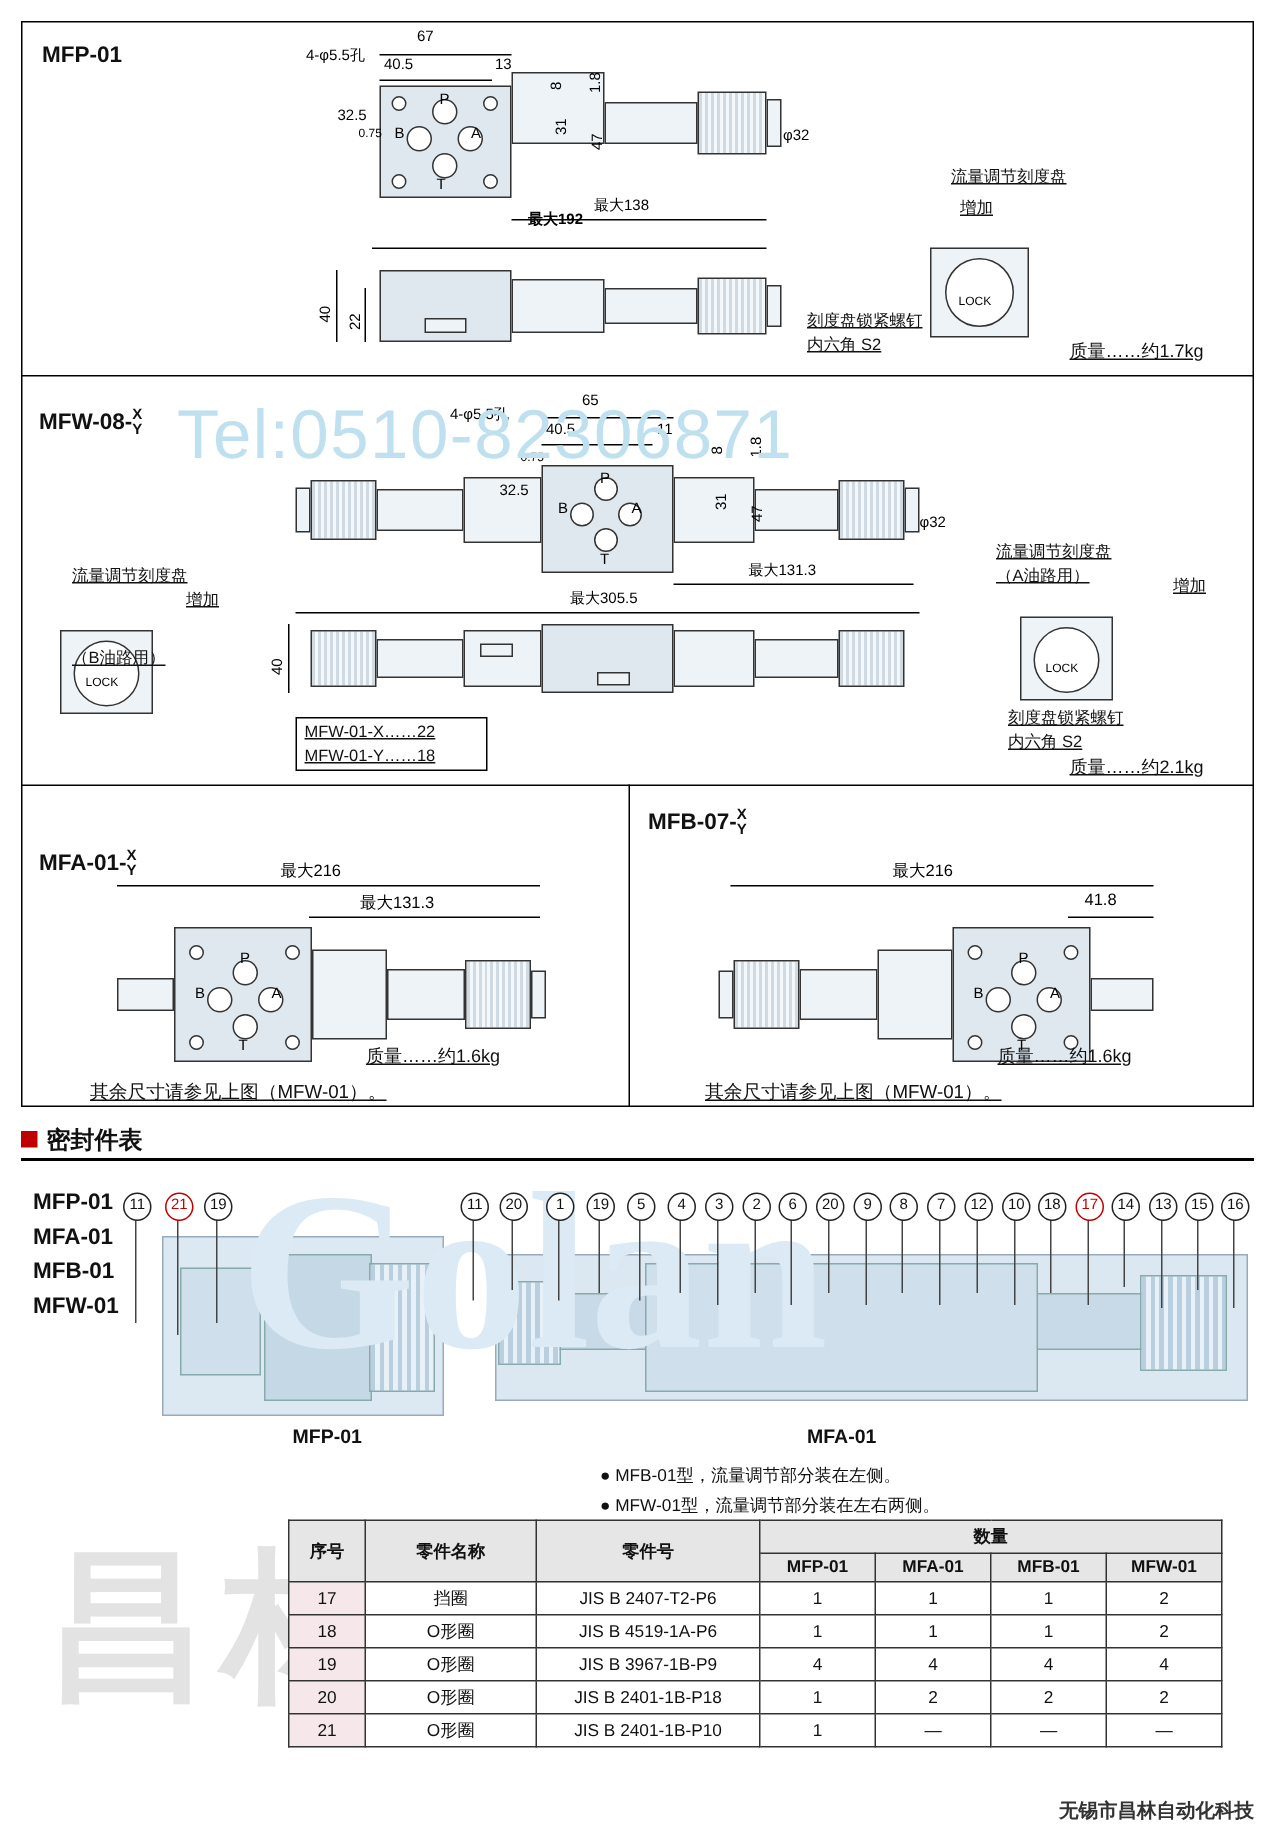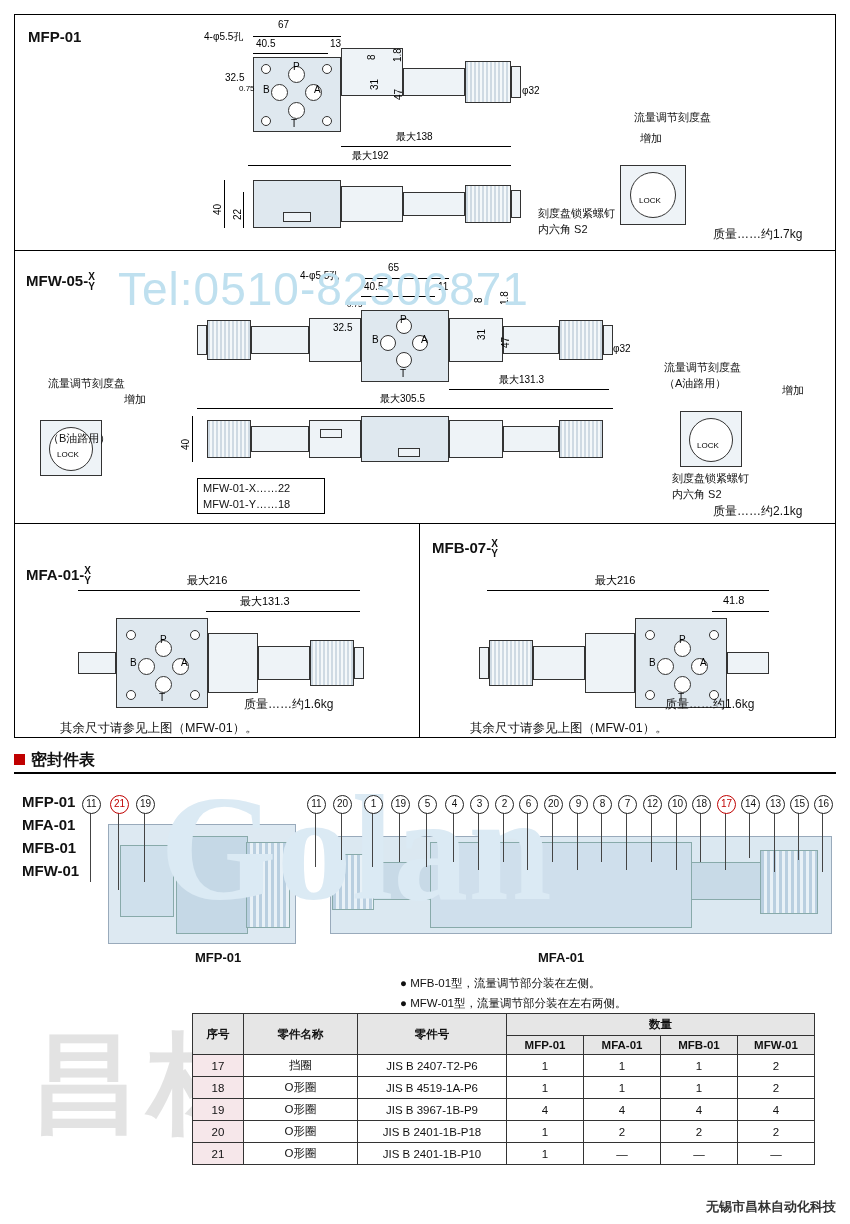--- a/index.html
+++ b/index.html
@@ -34,21 +34,21 @@
 
   
   .frame{position:absolute;border:1px solid #000;box-sizing:border-box;}
   .hline{position:absolute;background:#000;height:1px;}
   .vline{position:absolute;background:#000;width:1px;}
 
   .secttl{position:absolute;font-weight:bold;font-size:15px;}
   .dim{position:absolute;font-size:10px;color:#000;white-space:nowrap;}
   .dimv{position:absolute;font-size:10px;color:#000;white-space:nowrap;
         transform:rotate(-90deg);transform-origin:left top;}
-  .cn{position:absolute;font-size:11px;white-space:nowrap;}
+  .cn{position:absolute;font-size:11px;white-space:nowrap;text-decoration:underline;}
 
   
   .blk{position:absolute;box-sizing:border-box;border:1px solid #333;background:#dfe8ef;}
   .blk2{position:absolute;box-sizing:border-box;border:1px solid #333;background:#eef3f7;}
   .knurl{position:absolute;box-sizing:border-box;border:1px solid #333;
     background:repeating-linear-gradient(90deg,#cfdae3 0 2px,#f4f8fa 2px 4px);}
   .port{position:absolute;border:1px solid #333;border-radius:50%;background:#fff;}
   .bolt{position:absolute;border:1px solid #333;border-radius:50%;background:#fff;}
   .dimline{position:absolute;height:1px;background:#000;}
   .dimlinev{position:absolute;width:1px;background:#000;}
@@ -123,21 +123,21 @@
   <div class="dim" style="left:330px;top:38px;">13</div>
   <div class="dimv" style="left:366px;top:60px;">8</div>
   <div class="dimv" style="left:392px;top:62px;">1.8</div>
   <div class="dim" style="left:225px;top:72px;">32.5</div>
   <div class="dim" style="left:239px;top:84px;font-size:8px;">0.75</div>
   <div class="dimv" style="left:369px;top:90px;">31</div>
   <div class="dimv" style="left:393px;top:100px;">47</div>
   <div class="dim" style="left:522px;top:85px;">φ32</div>
   <div class="dim" style="left:396px;top:130px;">最大138</div>
   <div class="dimline" style="left:341px;top:146px;width:170px;"></div>
-  <div class="dim" style="left:352px;top:149px;">最大192</div>
+  <div class="dim" style="left:352px;top:139px;font-weight:bold;">最大192</div>
   <div class="dimline" style="left:248px;top:165px;width:263px;"></div>
 
   <div class="blk" style="left:253px;top:180px;width:88px;height:48px;"></div>
   <div class="blk2" style="left:341px;top:186px;width:62px;height:36px;"></div>
   <div class="blk2" style="left:403px;top:192px;width:62px;height:24px;"></div>
   <div class="knurl" style="left:465px;top:185px;width:46px;height:38px;"></div>
   <div class="blk2" style="left:511px;top:190px;width:10px;height:28px;"></div>
   <div class="blk2" style="left:283px;top:212px;width:28px;height:10px;"></div>
   <div class="dimv" style="left:212px;top:215px;">40</div>
   <div class="dimv" style="left:232px;top:220px;">22</div>
@@ -147,21 +147,21 @@
   <div class="lockbox" style="left:620px;top:165px;width:64px;height:58px;"></div>
   <div class="lockcirc" style="left:630px;top:172px;width:44px;height:44px;"></div>
   <div class="dim" style="left:639px;top:196px;font-size:8px;">LOCK</div>
   <div class="cn" style="left:634px;top:110px;">流量调节刻度盘</div>
   <div class="cn" style="left:640px;top:131px;">增加</div>
   <div class="cn" style="left:538px;top:206px;">刻度盘锁紧螺钉</div>
   <div class="cn" style="left:538px;top:222px;">内六角 S2</div>
   <div class="cn" style="left:713px;top:226px;font-size:12px;">质量……约1.7kg</div>
 
   <div class="secttl" style="left:26px;top:272px;">
-    <span>MFW-05-</span><span style="display:inline-block;vertical-align:middle;line-height:10px;font-size:10px;text-align:left;"><span style="display:block;">X</span><span style="display:block;">Y</span></span>
+    <span>MFW-08-</span><span style="display:inline-block;vertical-align:middle;line-height:10px;font-size:10px;text-align:left;"><span style="display:block;">X</span><span style="display:block;">Y</span></span>
   </div>
 
   <div class="knurl" style="left:207px;top:320px;width:44px;height:40px;"></div>
   <div class="blk2" style="left:251px;top:326px;width:58px;height:28px;"></div>
   <div class="blk2" style="left:309px;top:318px;width:52px;height:44px;"></div>
   <div class="blk" style="left:361px;top:310px;width:88px;height:72px;"></div>
   <div class="blk2" style="left:449px;top:318px;width:54px;height:44px;"></div>
   <div class="blk2" style="left:503px;top:326px;width:56px;height:28px;"></div>
   <div class="knurl" style="left:559px;top:320px;width:44px;height:40px;"></div>
   <div class="blk2" style="left:603px;top:325px;width:10px;height:30px;"></div>

